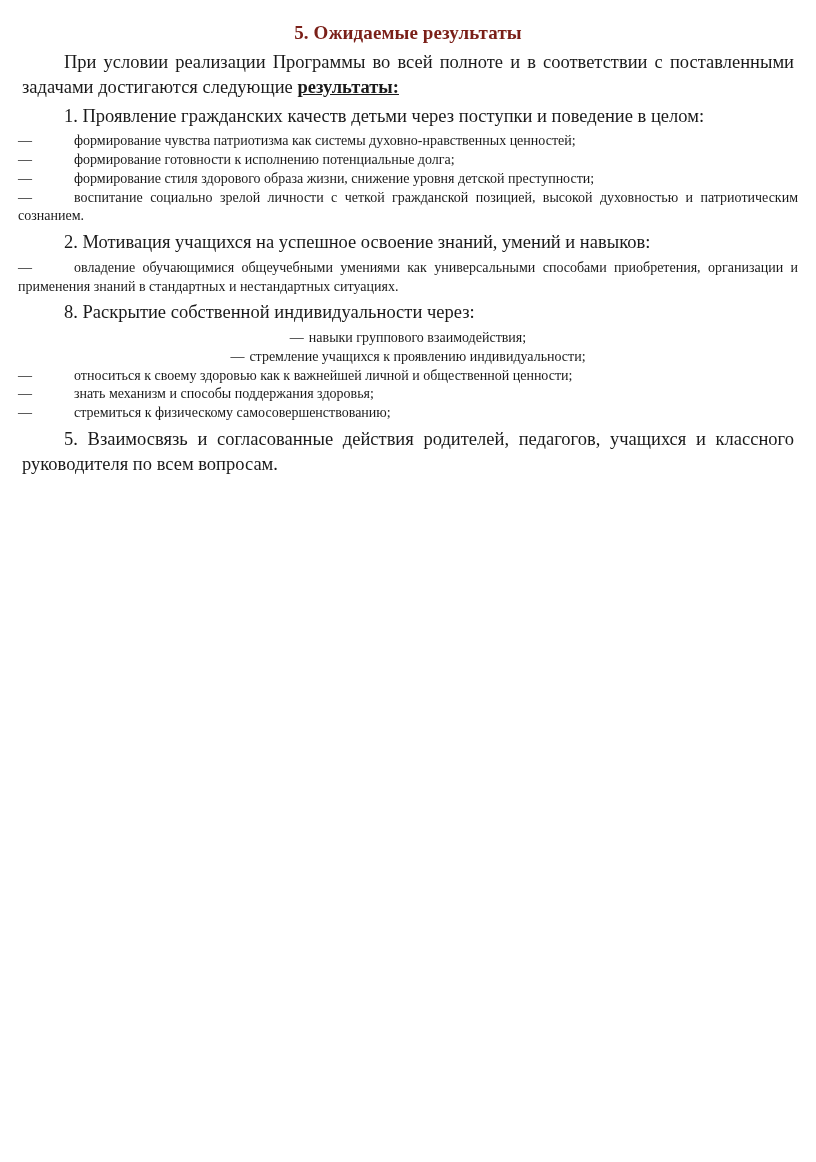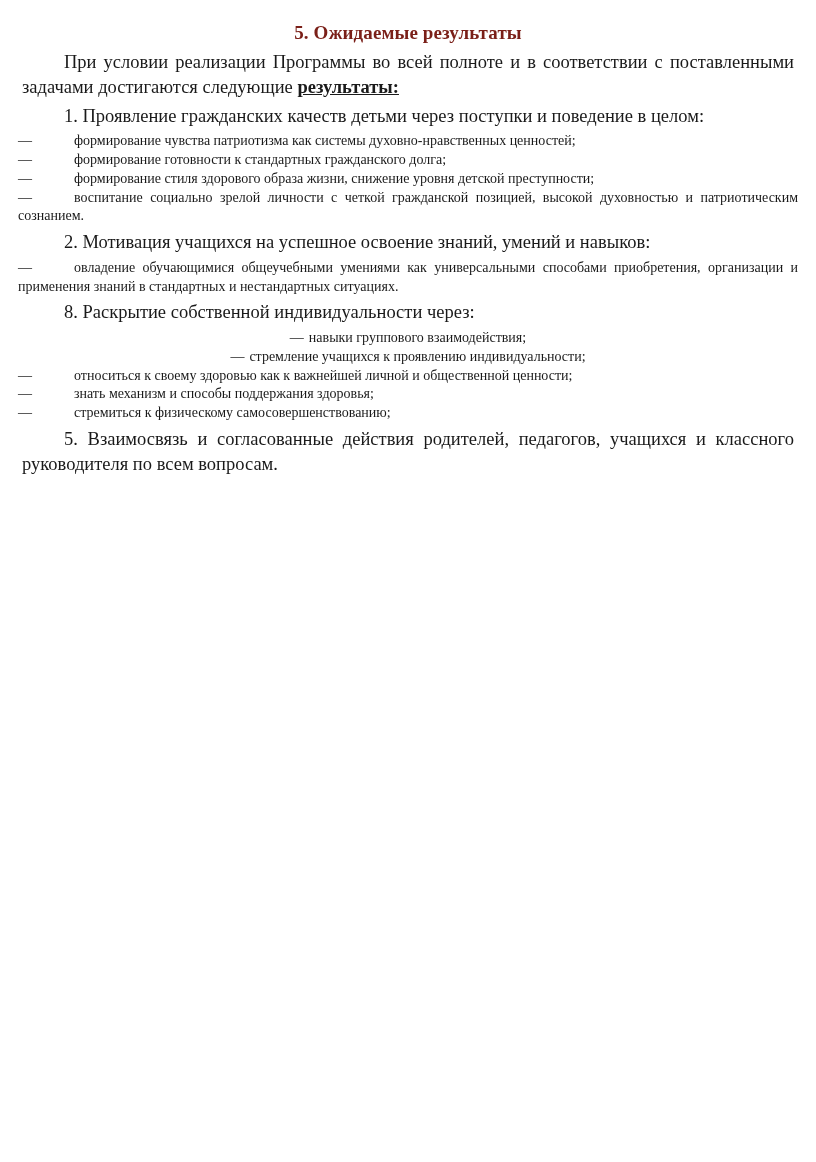--- a/index.html
+++ b/index.html
@@ -71,21 +71,21 @@
 <div class="page">
 
   <h1 class="doc-title">5. Ожидаемые результаты</h1>
 
   <p class="para"><span>При условии реализации Программы во всей полноте и в соответствии с поставленными задачами достигаются следующие </span><span class="u">результаты:</span></p>
 
   <p class="para"><span>1. Проявление гражданских качеств детьми через поступки и поведение в целом:</span></p>
 
   <p class="dash"><span class="dash-mark">—</span><span>формирование чувства патриотизма как системы духовно-нравственных ценностей;</span></p>
 
-  <p class="dash"><span class="dash-mark">—</span><span>формирование готовности к стандартных гражданского долга;</span></p>
+  <p class="dash"><span class="dash-mark">—</span><span>формирование готовности к исполнению потенциальные долга;</span></p>
 
   <p class="dash"><span class="dash-mark">—</span><span>формирование стиля здорового образа жизни, снижение уровня детской преступности;</span></p>
 
   <p class="dash"><span class="dash-mark">—</span><span>воспитание социально зрелой личности с четкой гражданской позицией, высокой духовностью и патриотическим сознанием.</span></p>
 
   <p class="para"><span>2. Мотивация учащихся на успешное освоение знаний, умений и навыков:</span></p>
 
   <p class="dash"><span class="dash-mark">—</span><span>овладение обучающимися общеучебными умениями как универсальными способами приобретения, организации и применения знаний в стандартных и нестандартных ситуациях.</span></p>
 
   <p class="para"><span>8. Раскрытие собственной индивидуальности через:</span></p>

